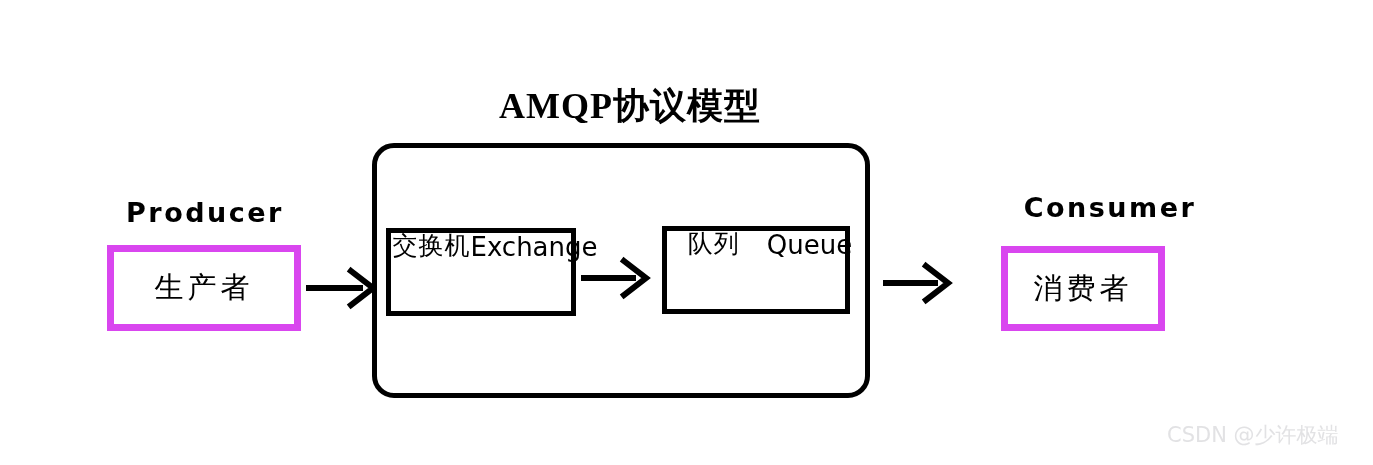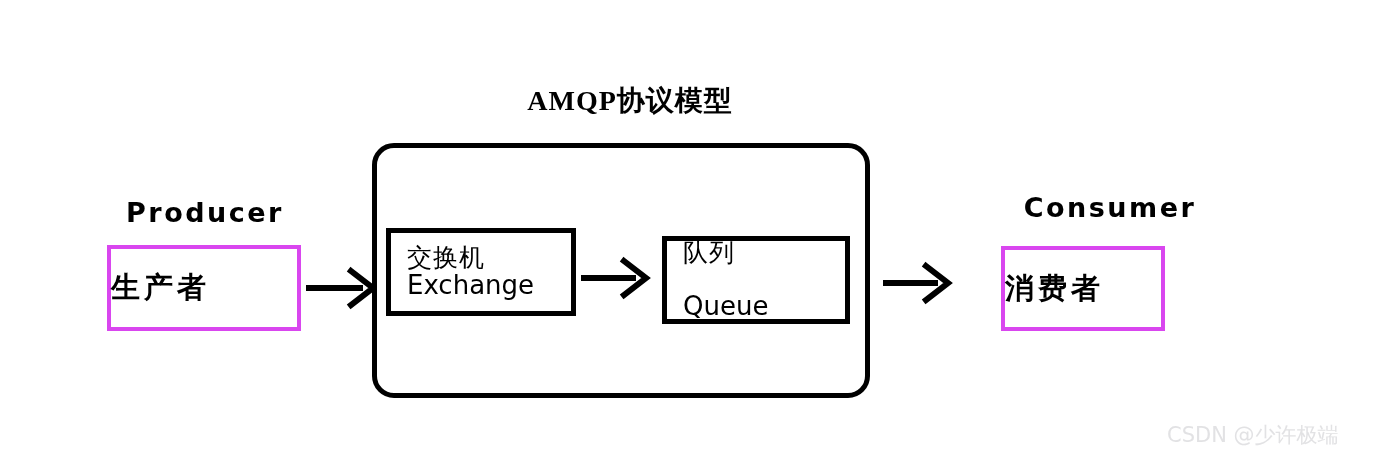--- a/index.html
+++ b/index.html
@@ -19,21 +19,21 @@
 
   
   .diagram-title {
     position: absolute;
     left: 0;
     top: 82px;
     width: 1260px;
     text-align: center;
     font-family: "Liberation Serif", "DejaVu Serif", serif;
     font-weight: bold;
-    font-size: 28px;
+    font-size: 36px;
     letter-spacing: 1px;
     color: #000000;
     white-space: nowrap;
   }
 
   
   .endpoint-label {
     position: absolute;
     font-family: "DejaVu Sans", sans-serif;
     font-weight: bold;
@@ -41,25 +41,25 @@
     letter-spacing: 2.5px;
     color: #000000;
     text-align: center;
     white-space: nowrap;
   }
 
   
   .node-box {
     position: absolute;
     box-sizing: border-box;
-    border: 4px solid #d946ef;
+    border: 7px solid #d946ef;
     background: #ffffff;
     display: flex;
     align-items: center;
-    font-weight: bold;
+    justify-content: center;
   }
   .node-box .cjk-text {
     font-family: "Liberation Serif", "DejaVu Serif", serif;
     font-size: 29px;
     letter-spacing: 4px;
     color: #000000;
     white-space: nowrap;
   }
 
   
@@ -81,23 +81,23 @@
     white-space: nowrap;
   }
 
   
   .inner-box {
     position: absolute;
     box-sizing: border-box;
     border: 5px solid #000000;
     background: #ffffff;
     display: flex;
-    flex-direction: column;
+    flex-direction: row;
     justify-content: center;
-    padding-left: 16px;
+    padding-left: 28px;
   }
   .inner-box .line-cjk {
     font-family: "Liberation Serif", "DejaVu Serif", serif;
     font-size: 25px;
     line-height: 1.02;
     letter-spacing: 1px;
     color: #000000;
     white-space: nowrap;
   }
   .inner-box .line-latin {
@@ -148,21 +148,21 @@
   <div class="inner-box" style="left:386px; top:228px; width:190px; height:88px;">
     <span class="line-cjk">交换机</span>
     <span class="line-latin">Exchange</span>
   </div>
 
   <svg class="arrow" style="left:578px; top:255px;" width="78" height="46" viewBox="0 0 78 46">
     <line x1="3" y1="23" x2="58" y2="23" stroke="#000000" stroke-width="6"></line>
     <polyline points="46,6 68,23 46,40" fill="none" stroke="#000000" stroke-width="6" stroke-linecap="square" stroke-linejoin="miter"></polyline>
   </svg>
 
-  <div class="inner-box" style="left:662px; top:236px; width:188px; height:88px;gap:27px;">
+  <div class="inner-box" style="left:662px; top:226px; width:188px; height:88px;gap:27px;">
     <span class="line-cjk">队列</span>
     <span class="line-latin">Queue</span>
   </div>
 
 
   <svg class="arrow" style="left:880px; top:260px;" width="78" height="46" viewBox="0 0 78 46">
     <line x1="3" y1="23" x2="58" y2="23" stroke="#000000" stroke-width="6"></line>
     <polyline points="46,6 68,23 46,40" fill="none" stroke="#000000" stroke-width="6" stroke-linecap="square" stroke-linejoin="miter"></polyline>
   </svg>
 

